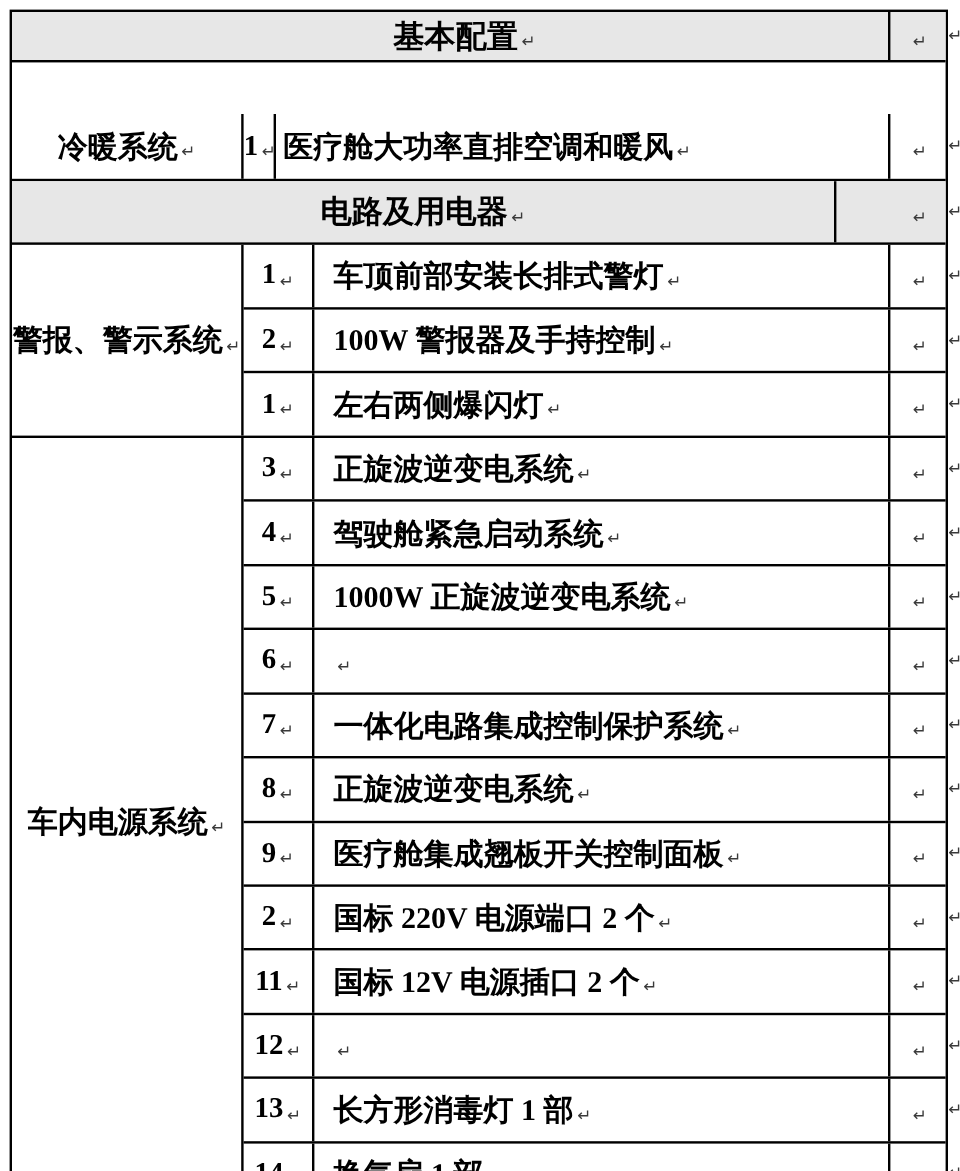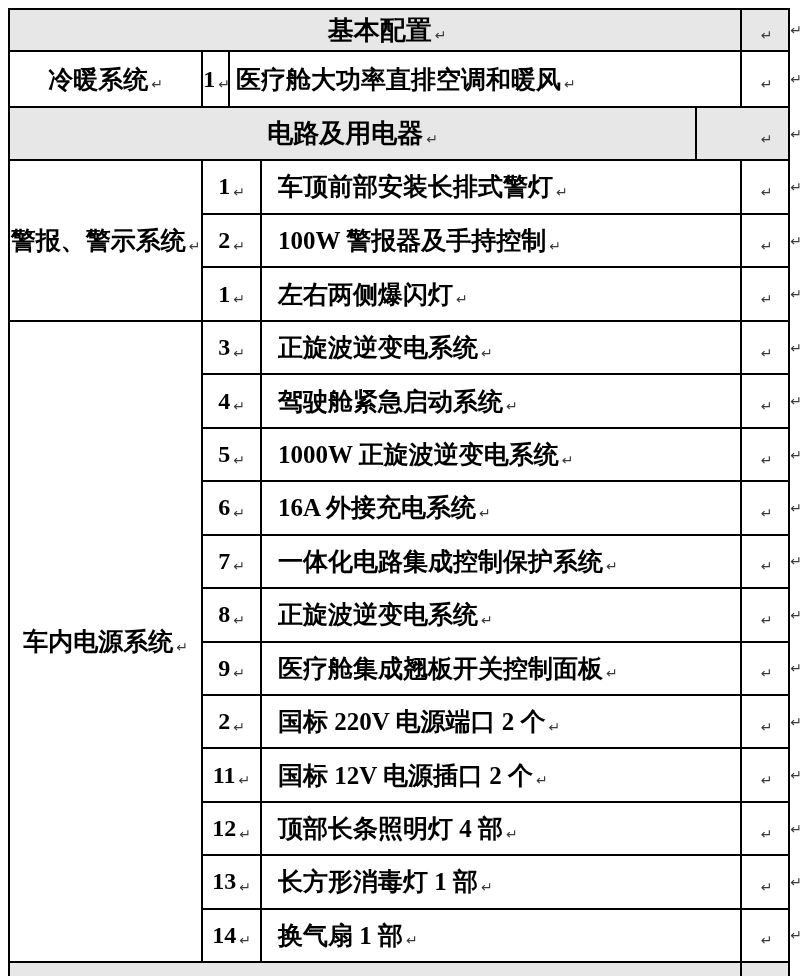--- a/index.html
+++ b/index.html
@@ -27,21 +27,21 @@
   .tail{width:46px;justify-content:center;}
   .gray{background:var(--header_bg);}
   .cat{width:193px;display:flex;align-items:center;justify-content:center;
        border-right:2px solid var(--border_color);font-size:25px;}
   .num{width:59px;justify-content:center;font-size:24px;}
   .num-narrow{width:27px;justify-content:center;font-size:24px;padding-left:2px;}
   .desc{flex:1;justify-content:flex-start;padding-left:16px;font-size:25px;text-align:right;}
   .desc-tight{padding-left:6px;}
   .htext{font-size:26px;}
   .row-basic{height:42px;padding-left:24px;}
-  .row-hvac{height:56px;}
+  .row-hvac{height:56px;margin-top:43px;}
   .row-electric{height:53px;gap:45px;}
   .section{display:flex;border-bottom:2px solid var(--border_color);flex-shrink:0;}
   .section-alarm{height:161px;}
   .section-power{height:641px;}
   .section .rows{flex:1;display:flex;flex-direction:column;}
   .section .rows .trow{flex:1;}
   .section .rows .trow:last-child{border-bottom:none;}
   .row-cutoff{flex:1;border-bottom:none;}
   .mark{
     font-family:"DejaVu Sans",sans-serif;font-weight:normal;
@@ -198,21 +198,20 @@
             <span class="mark">↵</span>
           </div>
         <span class="outmark">↵</span>
       </div>
       <div class="trow">
         <div class="cell num rborder">
             <span>6</span>
             <span class="mark">↵</span>
           </div>
         <div class="cell desc rborder">
-            <span>16A 外接充电系统</span>
             <span class="mark">↵</span>
           </div>
         <div class="cell tail">
             <span class="mark">↵</span>
           </div>
         <span class="outmark">↵</span>
       </div>
       <div class="trow">
         <div class="cell num rborder">
             <span>7</span>
@@ -282,21 +281,20 @@
             <span class="mark">↵</span>
           </div>
         <span class="outmark">↵</span>
       </div>
       <div class="trow">
         <div class="cell num rborder">
             <span>12</span>
             <span class="mark">↵</span>
           </div>
         <div class="cell desc rborder">
-            <span>顶部长条照明灯 4 部</span>
             <span class="mark">↵</span>
           </div>
         <div class="cell tail">
             <span class="mark">↵</span>
           </div>
         <span class="outmark">↵</span>
       </div>
       <div class="trow">
         <div class="cell num rborder">
             <span>13</span>

